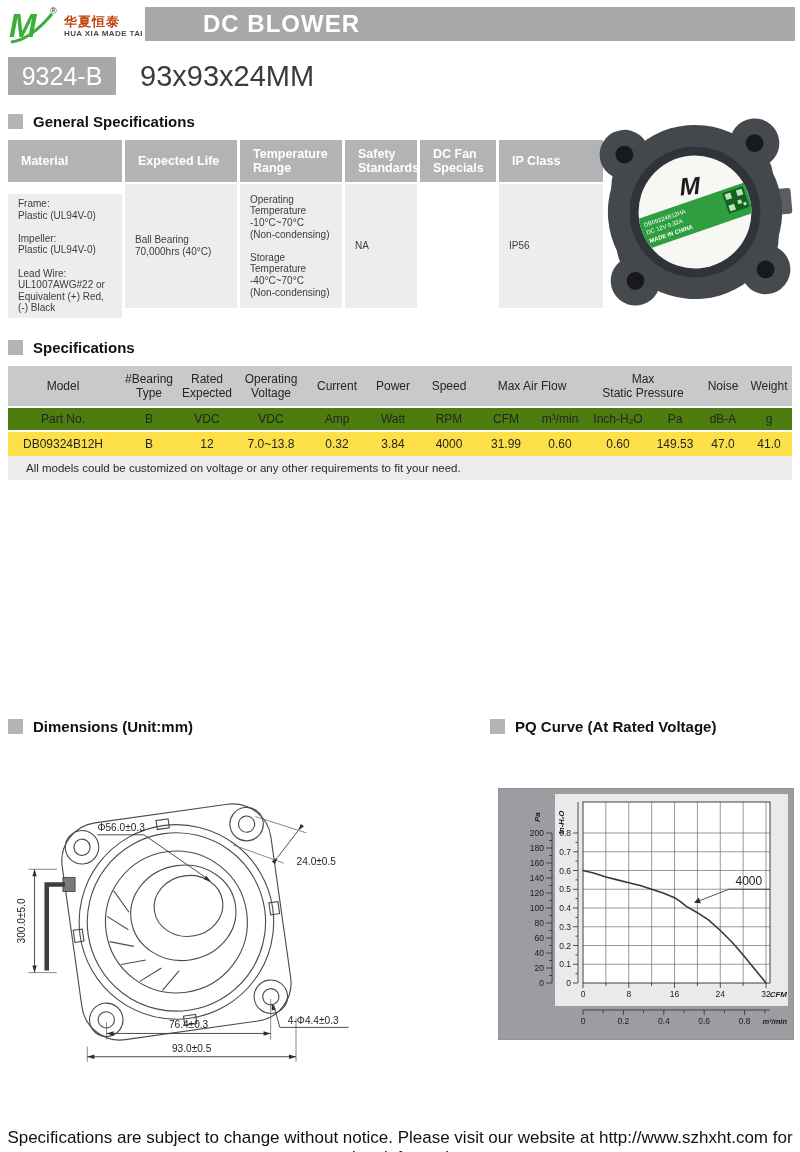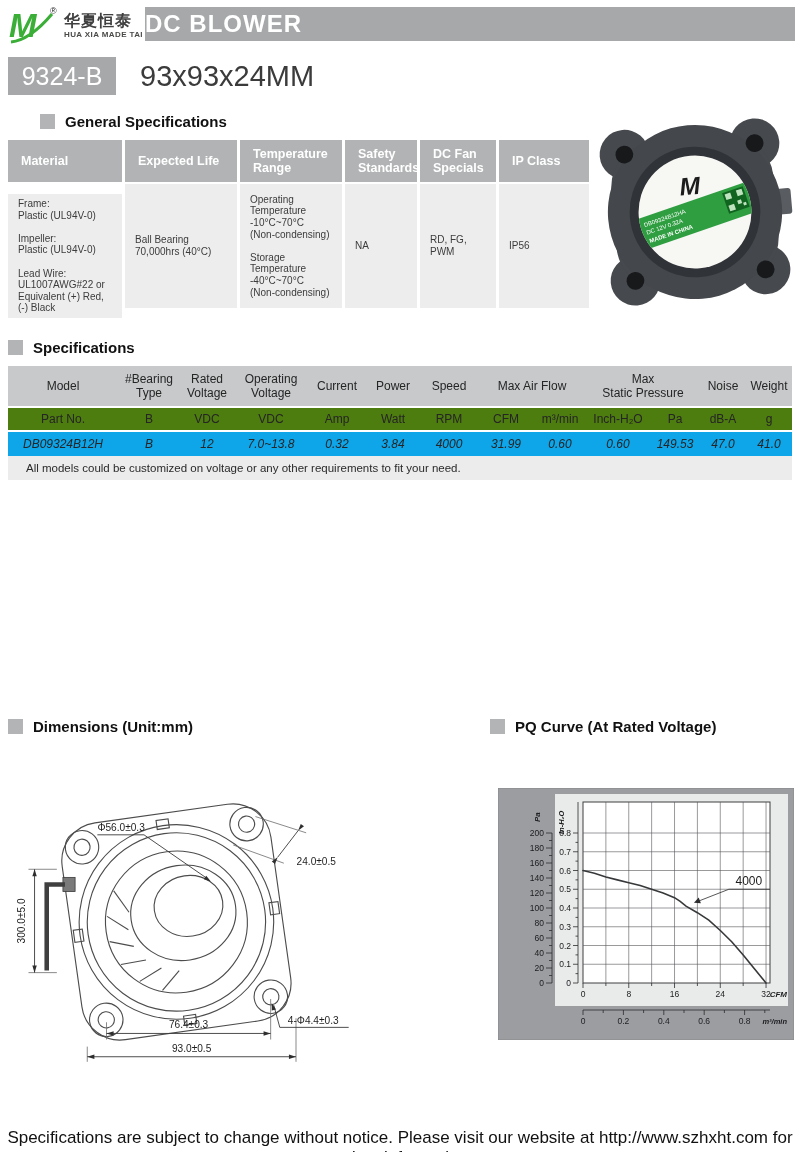--- a/index.html
+++ b/index.html
@@ -2,24 +2,24 @@
 <html><head>
 <meta charset="utf-8">
 <style>
   * { margin:0; padding:0; box-sizing:border-box; }
   body { background:#fff; font-family:"Liberation Sans", sans-serif; color:#222; }
   #page { position:relative; width:800px; height:1152px; background:#fff; overflow:hidden; }
 
   
   .logo-wrap { position:absolute; left:8px; top:4px; height:44px; display:flex; align-items:center; gap:4px; }
   .logo-names { display:flex; flex-direction:column; line-height:1; }
-  .logo-cn { font-size:16px; font-weight:bold; color:#404040; letter-spacing:1px; }
+  .logo-cn { font-size:13px; font-weight:bold; color:#c2410c; letter-spacing:1px; }
   .logo-en { font-size:8px; font-weight:bold; color:#4a4a48; letter-spacing:0.4px; margin-top:2px; }
   .banner { position:absolute; left:145px; right:5px; top:7px; height:34px; background:#a6a8aa; }
-  .banner span { display:block; line-height:34px; color:#fff; font-weight:bold; font-size:24px; letter-spacing:1px; }
+  .banner span { display:block; padding-left:58px; line-height:34px; color:#fff; font-weight:bold; font-size:24px; letter-spacing:1px; }
 
   .model-badge { position:absolute; left:8px; top:57px; width:108px; height:38px; background:#a6a8aa; color:#fff; font-size:25px; text-align:center; line-height:38px; }
   .size-title { position:absolute; left:140px; top:57px; height:38px; line-height:38px; font-size:29px; color:#3b3b3b; }
 
   .sec-head { position:absolute; display:flex; align-items:center; gap:10px; }
   .sec-sq { width:15px; height:15px; background:#b2b4b6; }
   .sec-title { font-size:15px; font-weight:bold; color:#111; }
 
   
   .gen-table { position:absolute; left:8px; top:140px; display:flex; gap:3px; }
@@ -27,21 +27,21 @@
   .gen-th { background:#b1b3b4; color:#fff; font-weight:bold; font-size:12.5px; min-height:42px; display:flex; align-items:center; padding:4px 6px 4px 13px; line-height:1.15; white-space:pre-line; }
   .gen-td { background:#ededee; color:#3c3c3c; font-size:10px; height:124px; display:flex; align-items:center; padding:6px 4px 6px 10px; line-height:1.16; white-space:pre-line; }
 
   .fan-photo { position:absolute; left:596px; top:110px; }
 
   
   .spec-table { position:absolute; left:8px; top:364px; width:784px; border-collapse:separate; border-spacing:0 2px; table-layout:fixed; }
   .spec-table td { text-align:center; font-size:12px; color:#252525; vertical-align:middle; }
   .spec-hr td { background:#c7c9cb; height:40px; line-height:1.2; white-space:pre-line; }
   .spec-ur td { background:#4d7c0f; height:22px; }
-  .spec-dr td { background:#0ea5e9; height:24px;font-style:italic; }
+  .spec-dr td { background:#fde047; height:24px; }
   .spec-note { position:absolute; left:8px; top:456px; width:784px; height:24px; background:#ececed; font-size:11.5px; color:#2a2a2a; line-height:24px; padding-left:18px; }
 
   .dim-wrap { position:absolute; left:12px; top:772px; }
   .pq-wrap { position:absolute; left:498px; top:788px; }
 
   .footer-note { position:absolute; left:0; top:1128px; width:800px; text-align:center; font-size:17px; color:#111; }
 
   svg text { font-family:"Liberation Sans", sans-serif; }
   .dim-txt { font-size:10px; fill:#1f1f1f; }
   .thin { stroke:#6e6e6e; stroke-width:0.8; fill:none; }
@@ -64,21 +64,21 @@
       <span class="logo-en">HUA XIA MADE TAI</span>
     </div>
   </div>
   <div class="banner">
     <span>DC BLOWER</span>
   </div>
 
   <div class="model-badge">9324-B</div>
   <div class="size-title">93x93x24MM</div>
 
-  <div class="sec-head" style="left:8px; top:113px;margin-left:32px;">
+  <div class="sec-head" style="left:8px; top:113px;">
     <div class="sec-sq"></div>
     <div class="sec-title">General Specifications</div>
   </div>
 
   <div class="gen-table">
     <div class="gen-col" style="width:114px;gap:12px;">
       <div class="gen-th">Material</div>
       <div class="gen-td">Frame:
 Plastic (UL94V-0)
 
@@ -109,24 +109,22 @@
 (Non-condensing)</div>
     </div>
     <div class="gen-col" style="width:72px;">
       <div class="gen-th">Safety
 Standards</div>
       <div class="gen-td">NA</div>
     </div>
     <div class="gen-col" style="width:76px;">
       <div class="gen-th">DC Fan
 Specials</div>
-      <div class="gen-td">RD, FG,
-PWM</div>
-    </div>
-    <div class="gen-col" style="width:90px;">
+    </div>
+    <div class="gen-col" style="width:104px;">
       <div class="gen-th">IP Class</div>
       <div class="gen-td">IP56</div>
     </div>
   </div>
 
   <div class="fan-photo">
     <svg width="198" height="204" viewBox="0 0 200 200">
       <defs>
           <clipPath id="lab">
             <circle cx="100" cy="100" r="57"></circle>
@@ -187,21 +185,21 @@
         <col style="width:50px">
         <col style="width:46px">
         <col style="width:46px">
     </colgroup>
     <tbody>
         <tr class="spec-hr">
       <td>Model</td>
       <td>#Bearing
 Type</td>
       <td>Rated
-Voltage</td>
+Expected</td>
       <td>Operating
 Voltage</td>
       <td>Current</td>
       <td>Power</td>
       <td>Speed</td>
       <td colspan="2">Max  Air  Flow</td>
       <td colspan="2">Max
 Static  Pressure</td>
       <td>Noise</td>
       <td>Weight</td>

